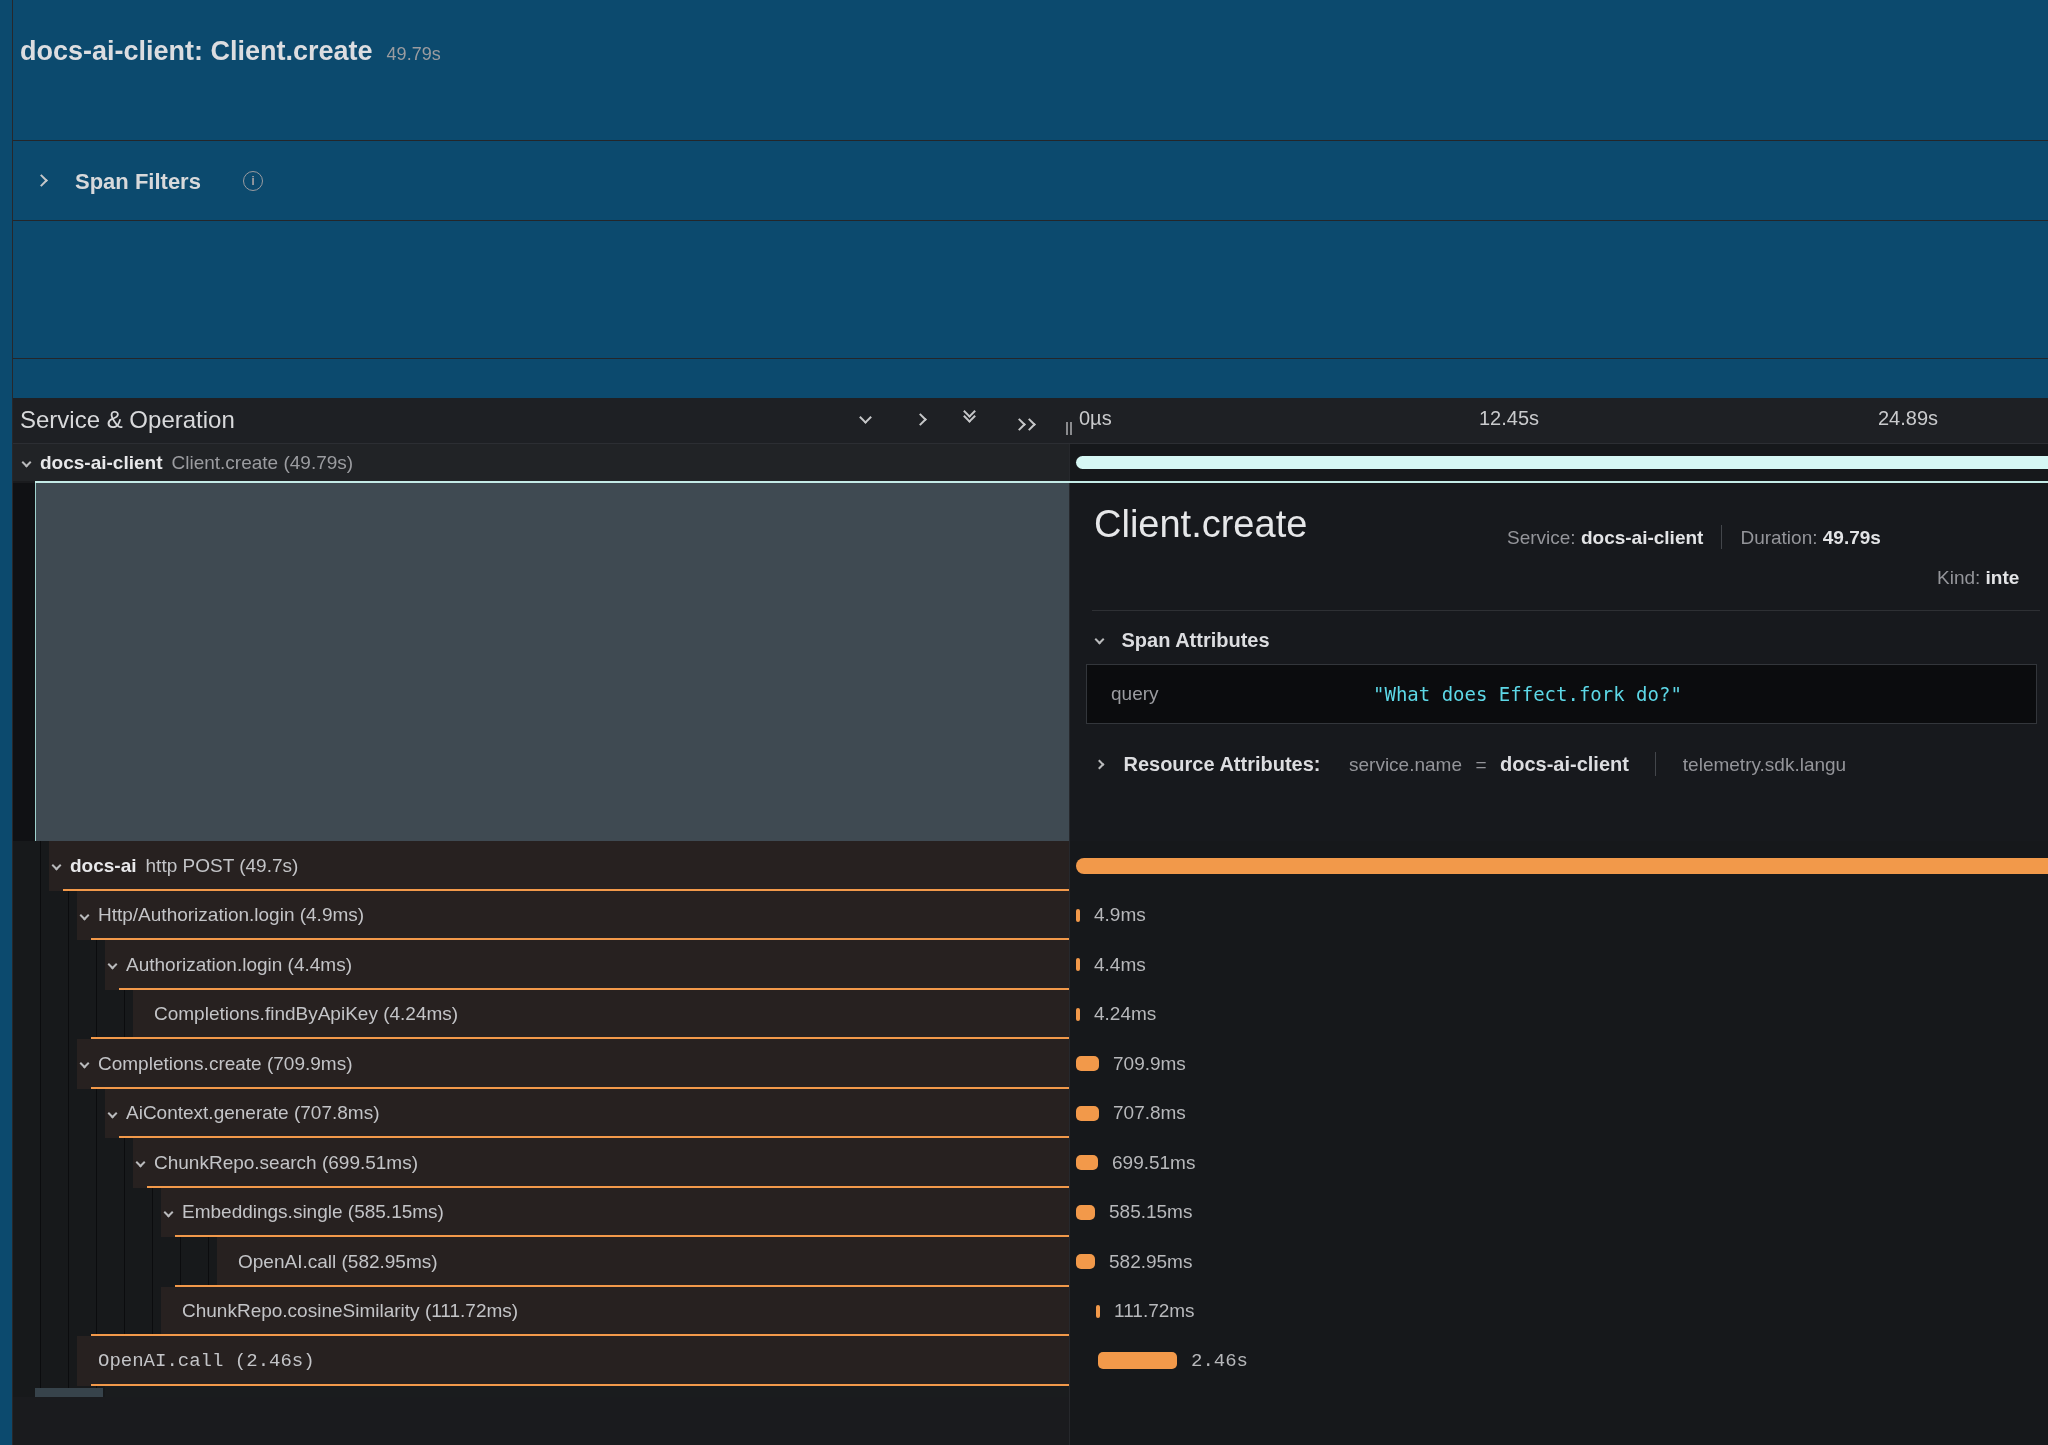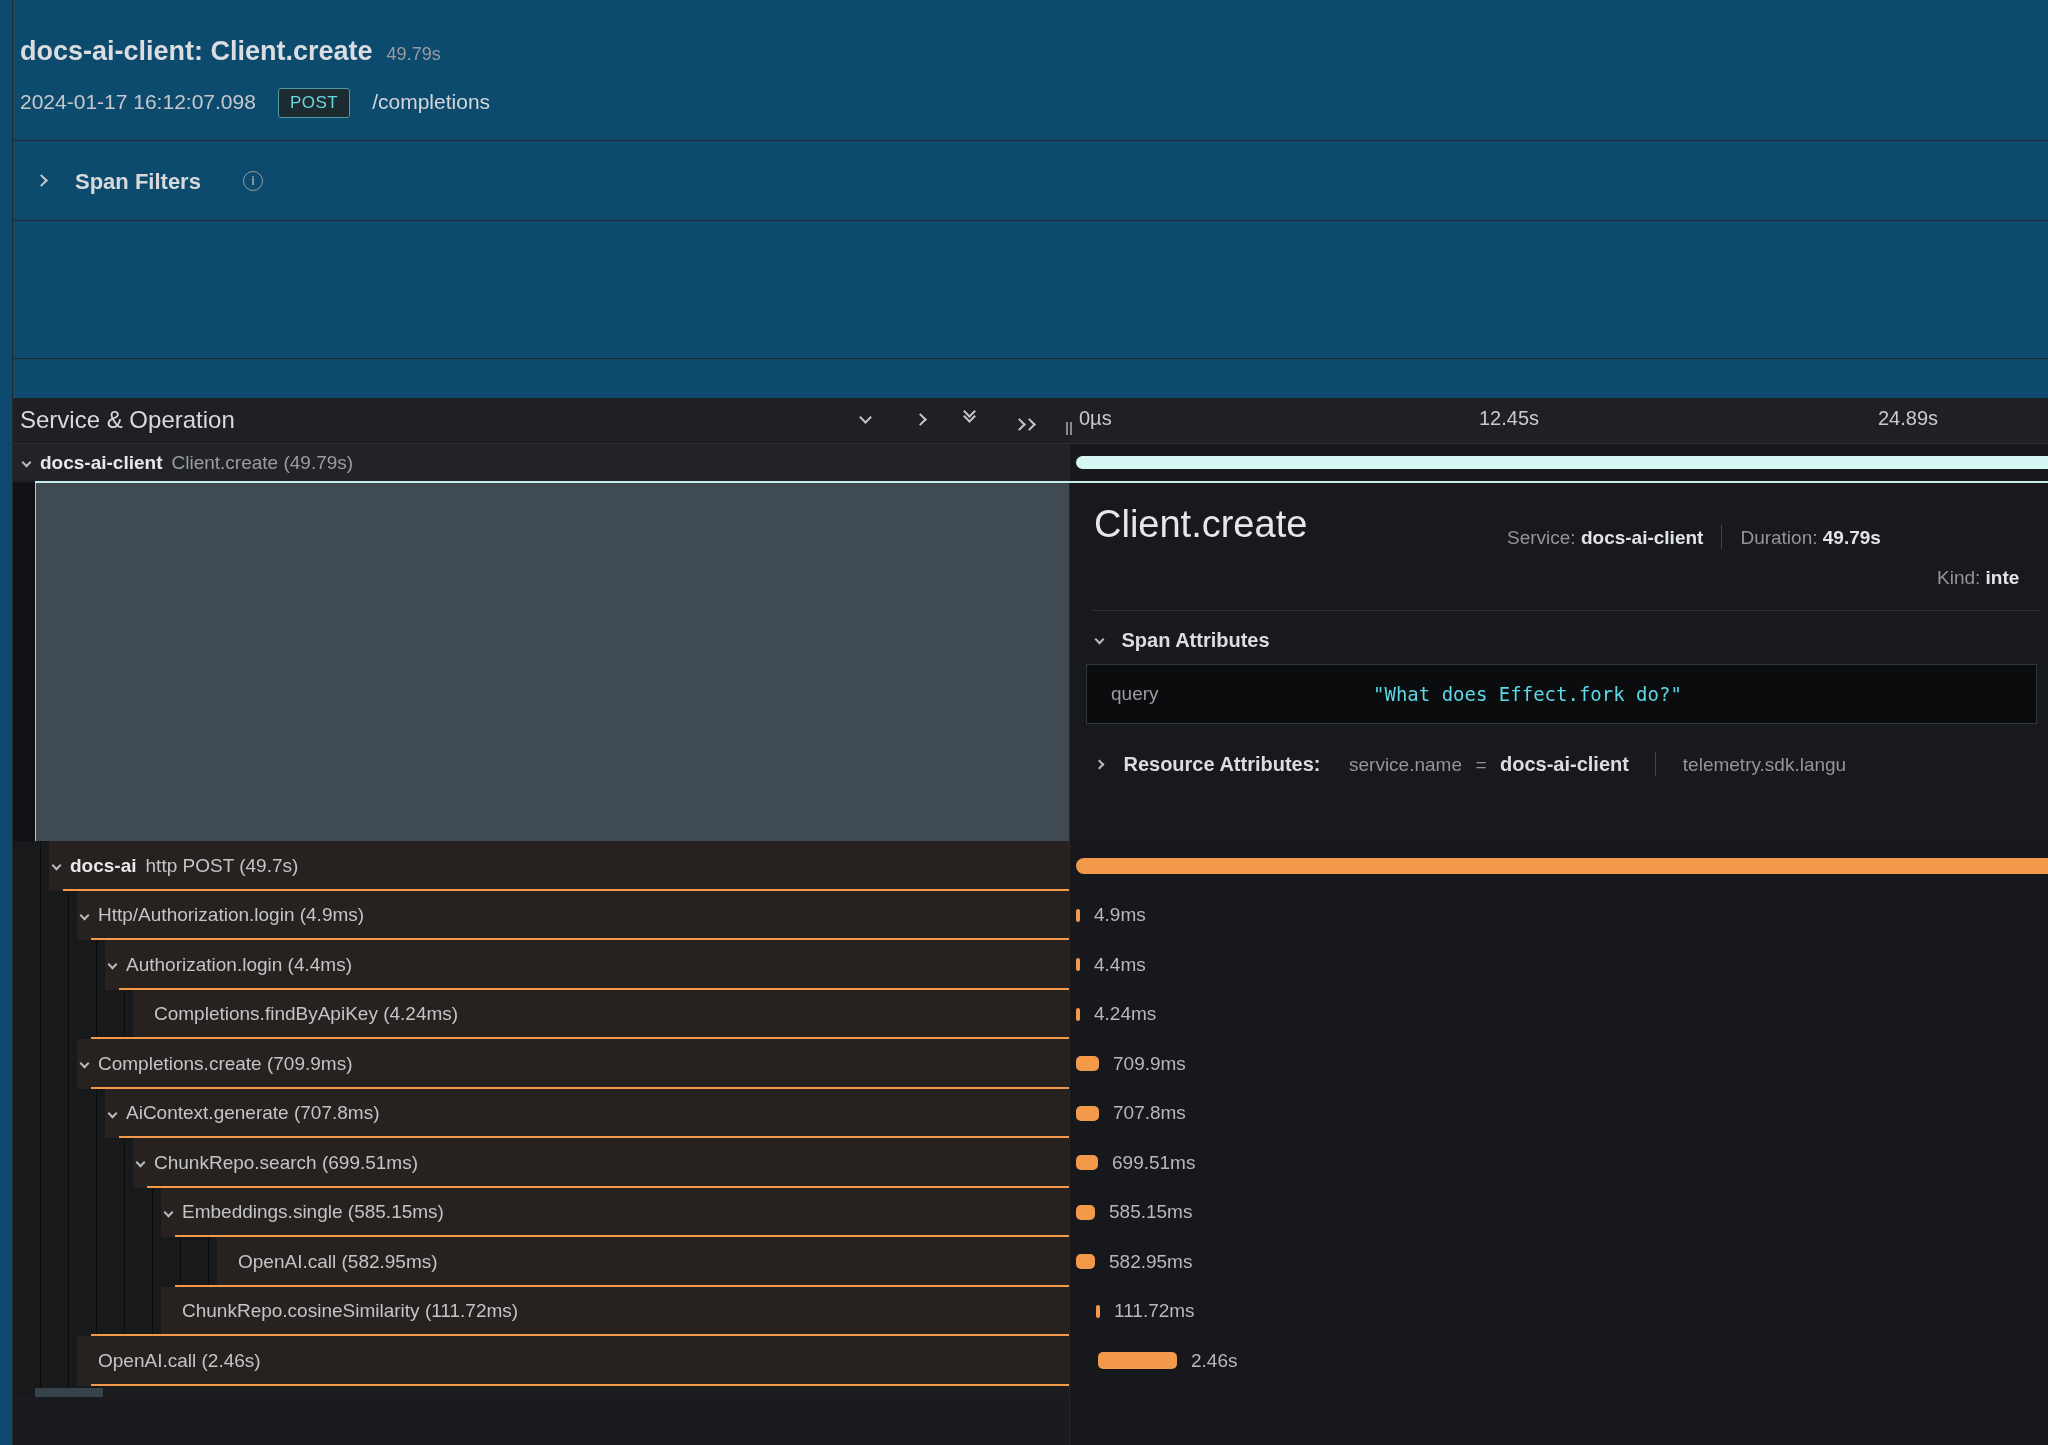--- a/index.html
+++ b/index.html
@@ -92,23 +92,20 @@
 <body>
 
 <div id="app" style="--orange: #f2994a; --orange-dim: #d98c4f; --cyan: #d6f7f4; --mm-cyan: #b7d8d5; --sel: #3f4a52; --teal: #6ad6de; --teal2: #5dd8e7;">
 
   <div class="abs" style="left:12px; top:0; width:1px; height:1445px; background:#26282c;"></div>
 
   <div class="abs" style="left:13px; top:0; right:0; height:140px;">
     <div class="abs nowrap" style="left:7px; top:36px;">
       <span class="title">docs-ai-client: Client.create</span><span class="title-dur">49.79s</span>
     </div>
-    <div class="abs nowrap" style="left:7px; top:88px;">
-      <span class="ts">2024-01-17 16:12:07.098</span><span class="badge">POST</span><span class="path">/completions</span>
-    </div>
   </div>
   <div class="hline" style="top:140px;"></div>
 
   <div class="abs" style="left:13px; top:141px; right:0; height:79px; cursor:pointer;">
     <span class="chev right abs" style="left:24px; top:35px;"></span>
     <span class="sf-label abs" style="left:62px; top:28px;">Span Filters</span>
     <span class="info-icon abs" style="left:230px; top:30px;">i</span>
   </div>
   <div class="hline" style="top:220px;"></div>
 
@@ -349,21 +346,21 @@
           <div class="indent" style="width:148px"></div>
           <span class="chevbox" style="margin-left:152px"></span>
           <span>ChunkRepo.cosineSimilarity (111.72ms)</span>
           <div class="underline" style="left:78px"></div>
         </div>
         <div class="row-right rgrid">
           <div class="bar" style="margin-left: 26px; width: 4px; height: 13px; border-radius: 2px;"></div>
           <span class="dur">111.72ms</span>
         </div>
       </div>
-      <div style="display: flex; height: 49.5px; flex: 0 0 auto; cursor: pointer;">
+      <div style="display: flex; height: 49.5px; flex: 0 0 auto; cursor: pointer; font-family: Liberation Mono, monospace;">
         <div class="row-left">
           <div class="indent" style="width:64px"></div>
           <span class="chevbox" style="margin-left:68px"></span>
           <span>OpenAI.call (2.46s)</span>
           <div class="underline" style="left:78px"></div>
         </div>
         <div class="row-right rgrid">
           <div class="bar" style="margin-left: 28px; width: 79px; height: 17px;"></div>
           <span class="dur">2.46s</span>
         </div>

